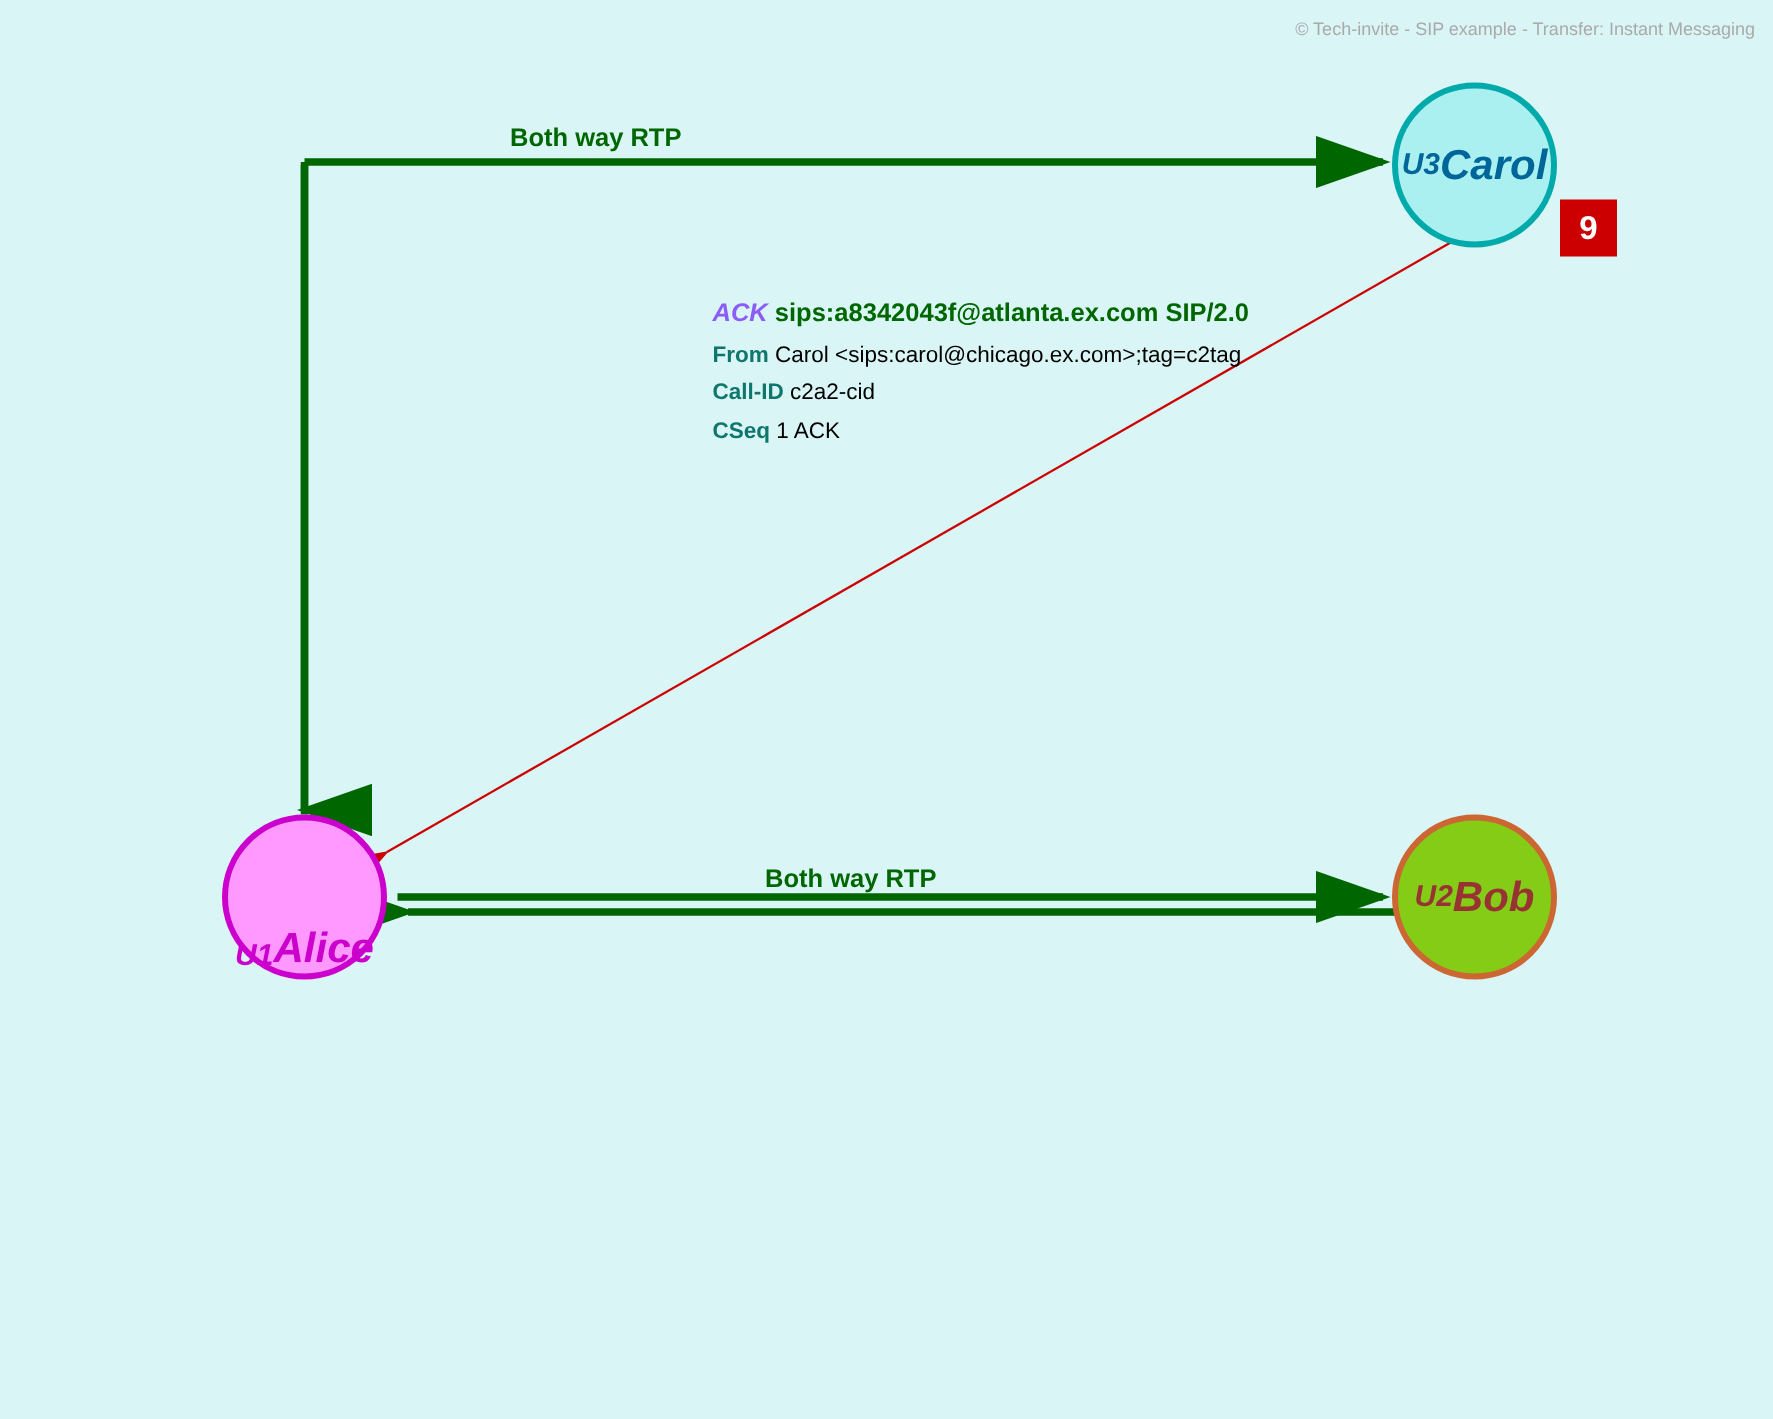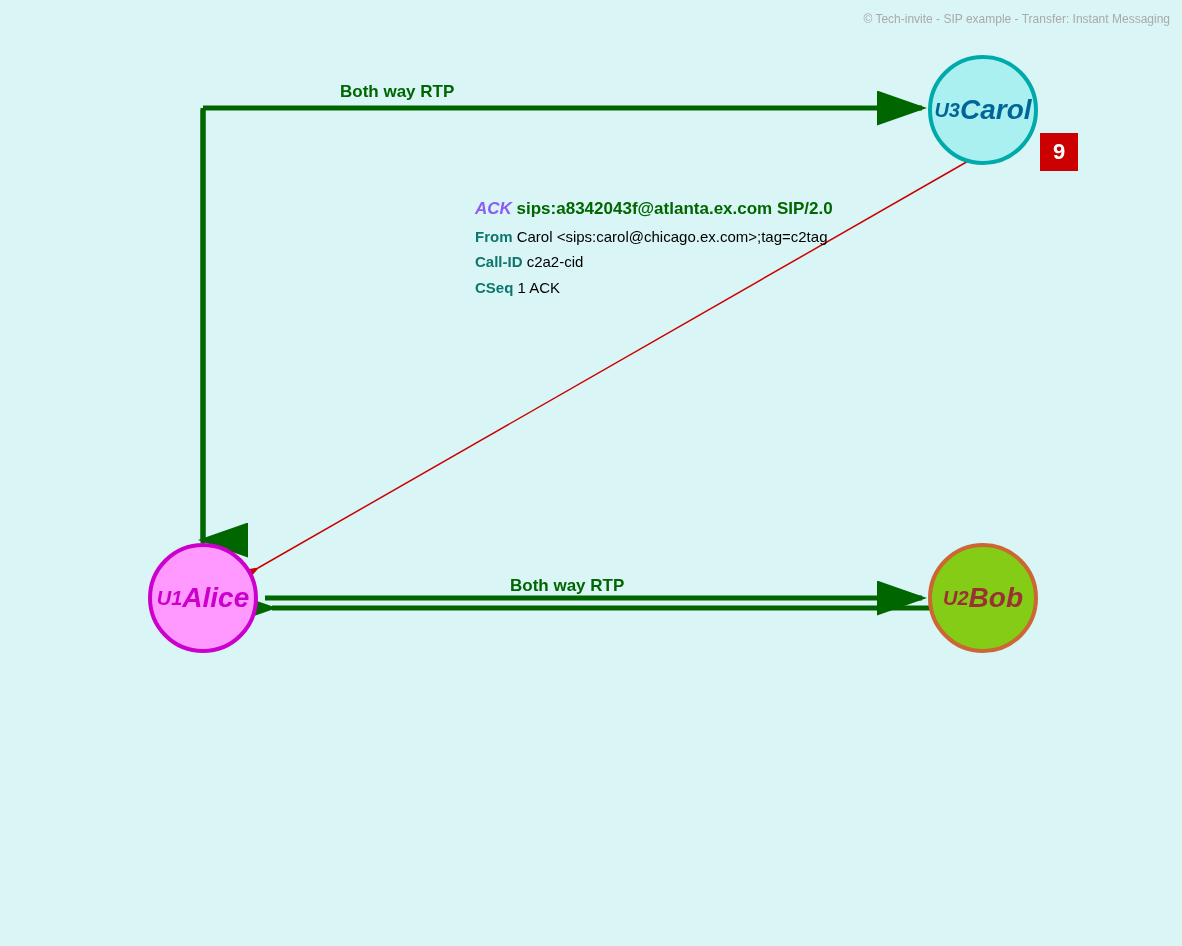--- a/index.html
+++ b/index.html
@@ -38,20 +38,21 @@
     }
 
     .node-u1 {
       width: 110px;
       height: 110px;
       background-color: #ff99ff;
       border: 4px solid #cc00cc;
       left: 148px;
       top: 543px;
       color: #cc00cc;
+      align-items: flex-end;
     }
 
     .node-u2 {
       width: 110px;
       height: 110px;
       background-color: #84cc16;
       border: 4px solid #cc6633;
       left: 928px;
       top: 543px;
       color: #993333;

